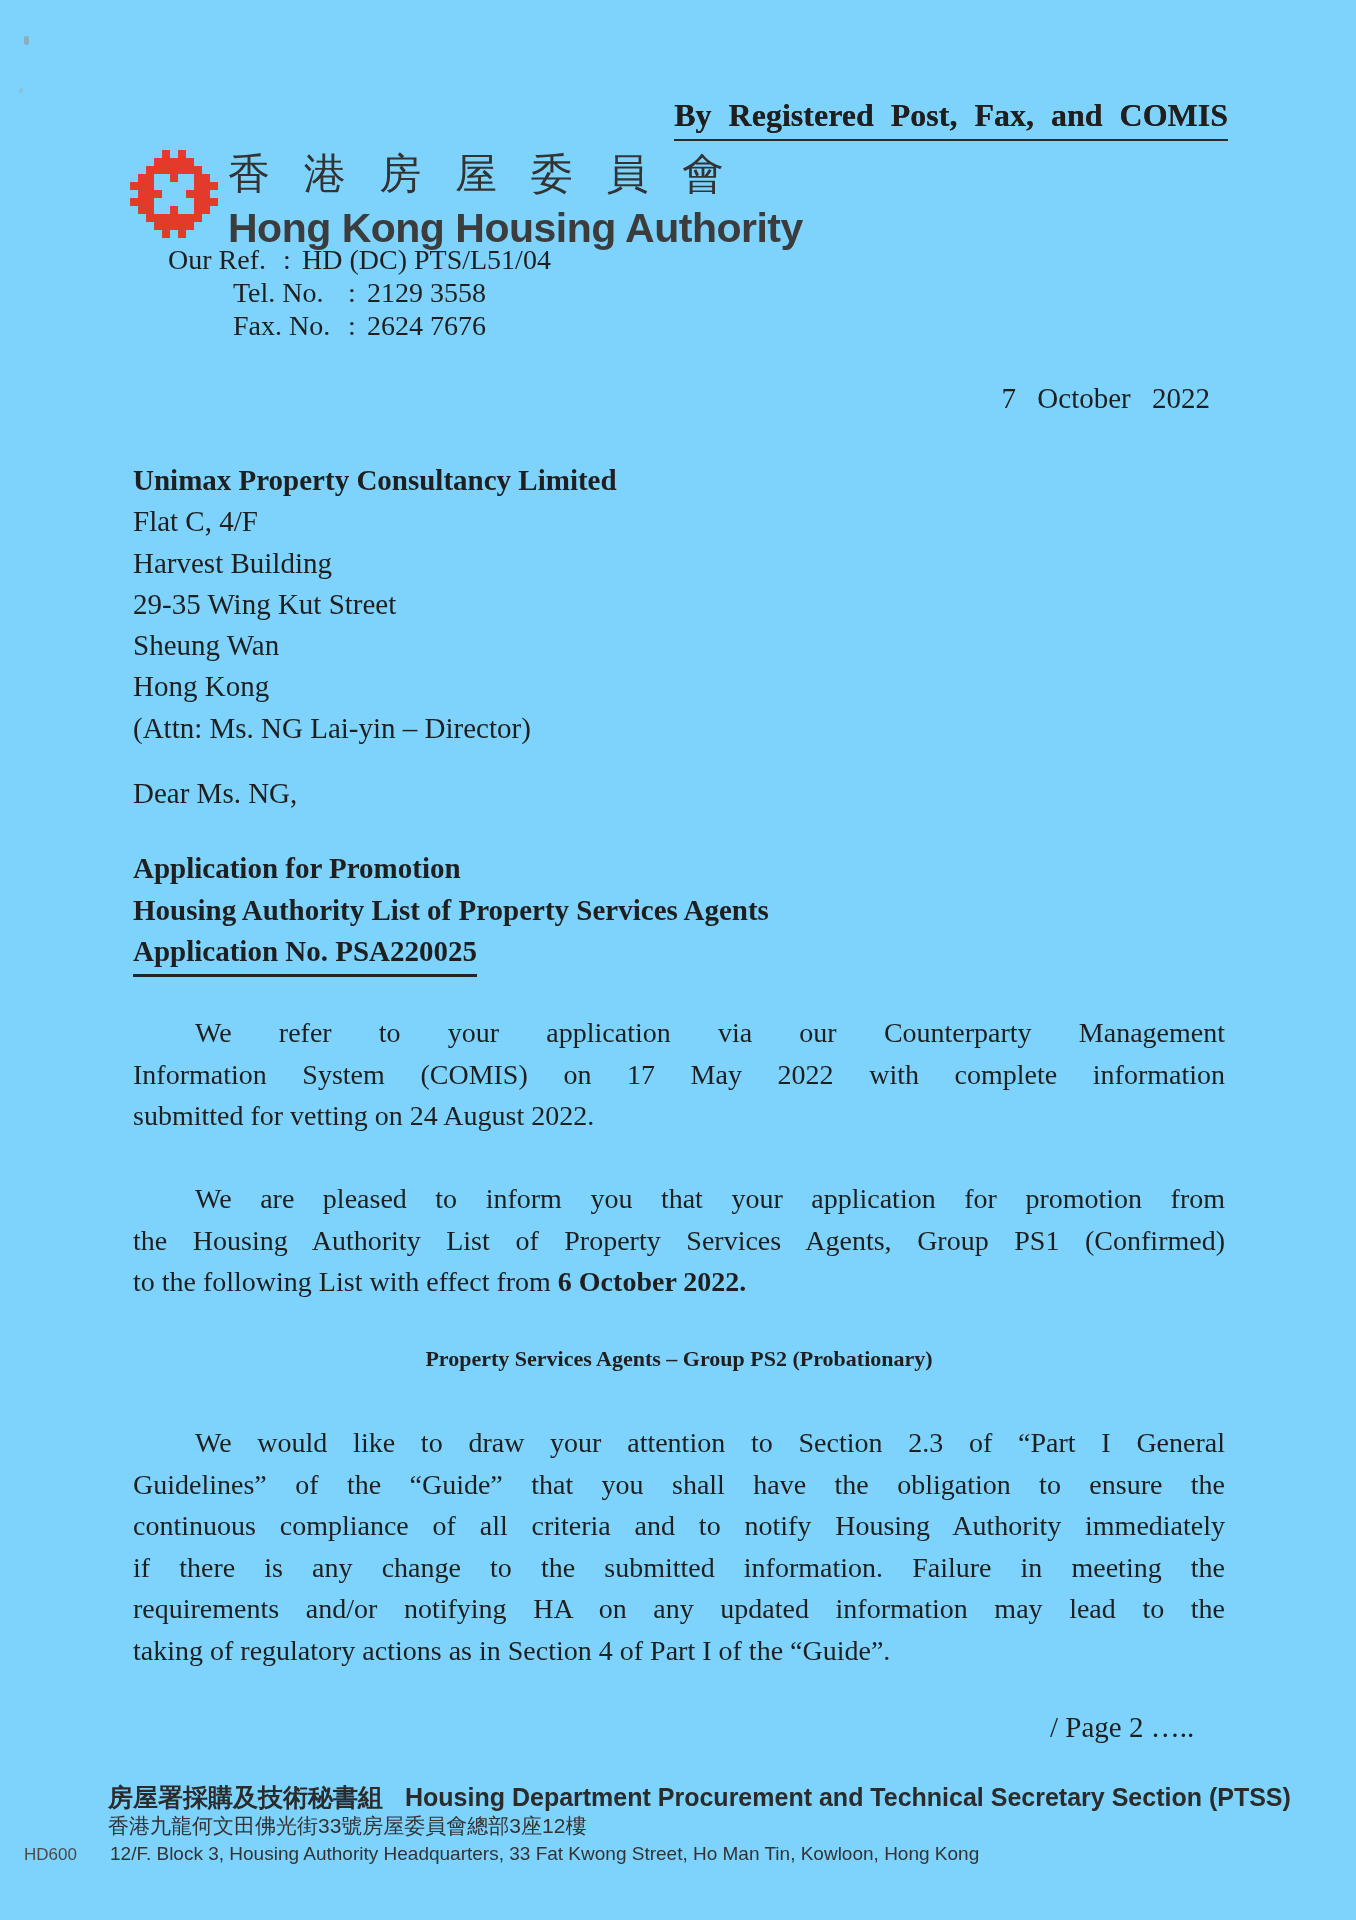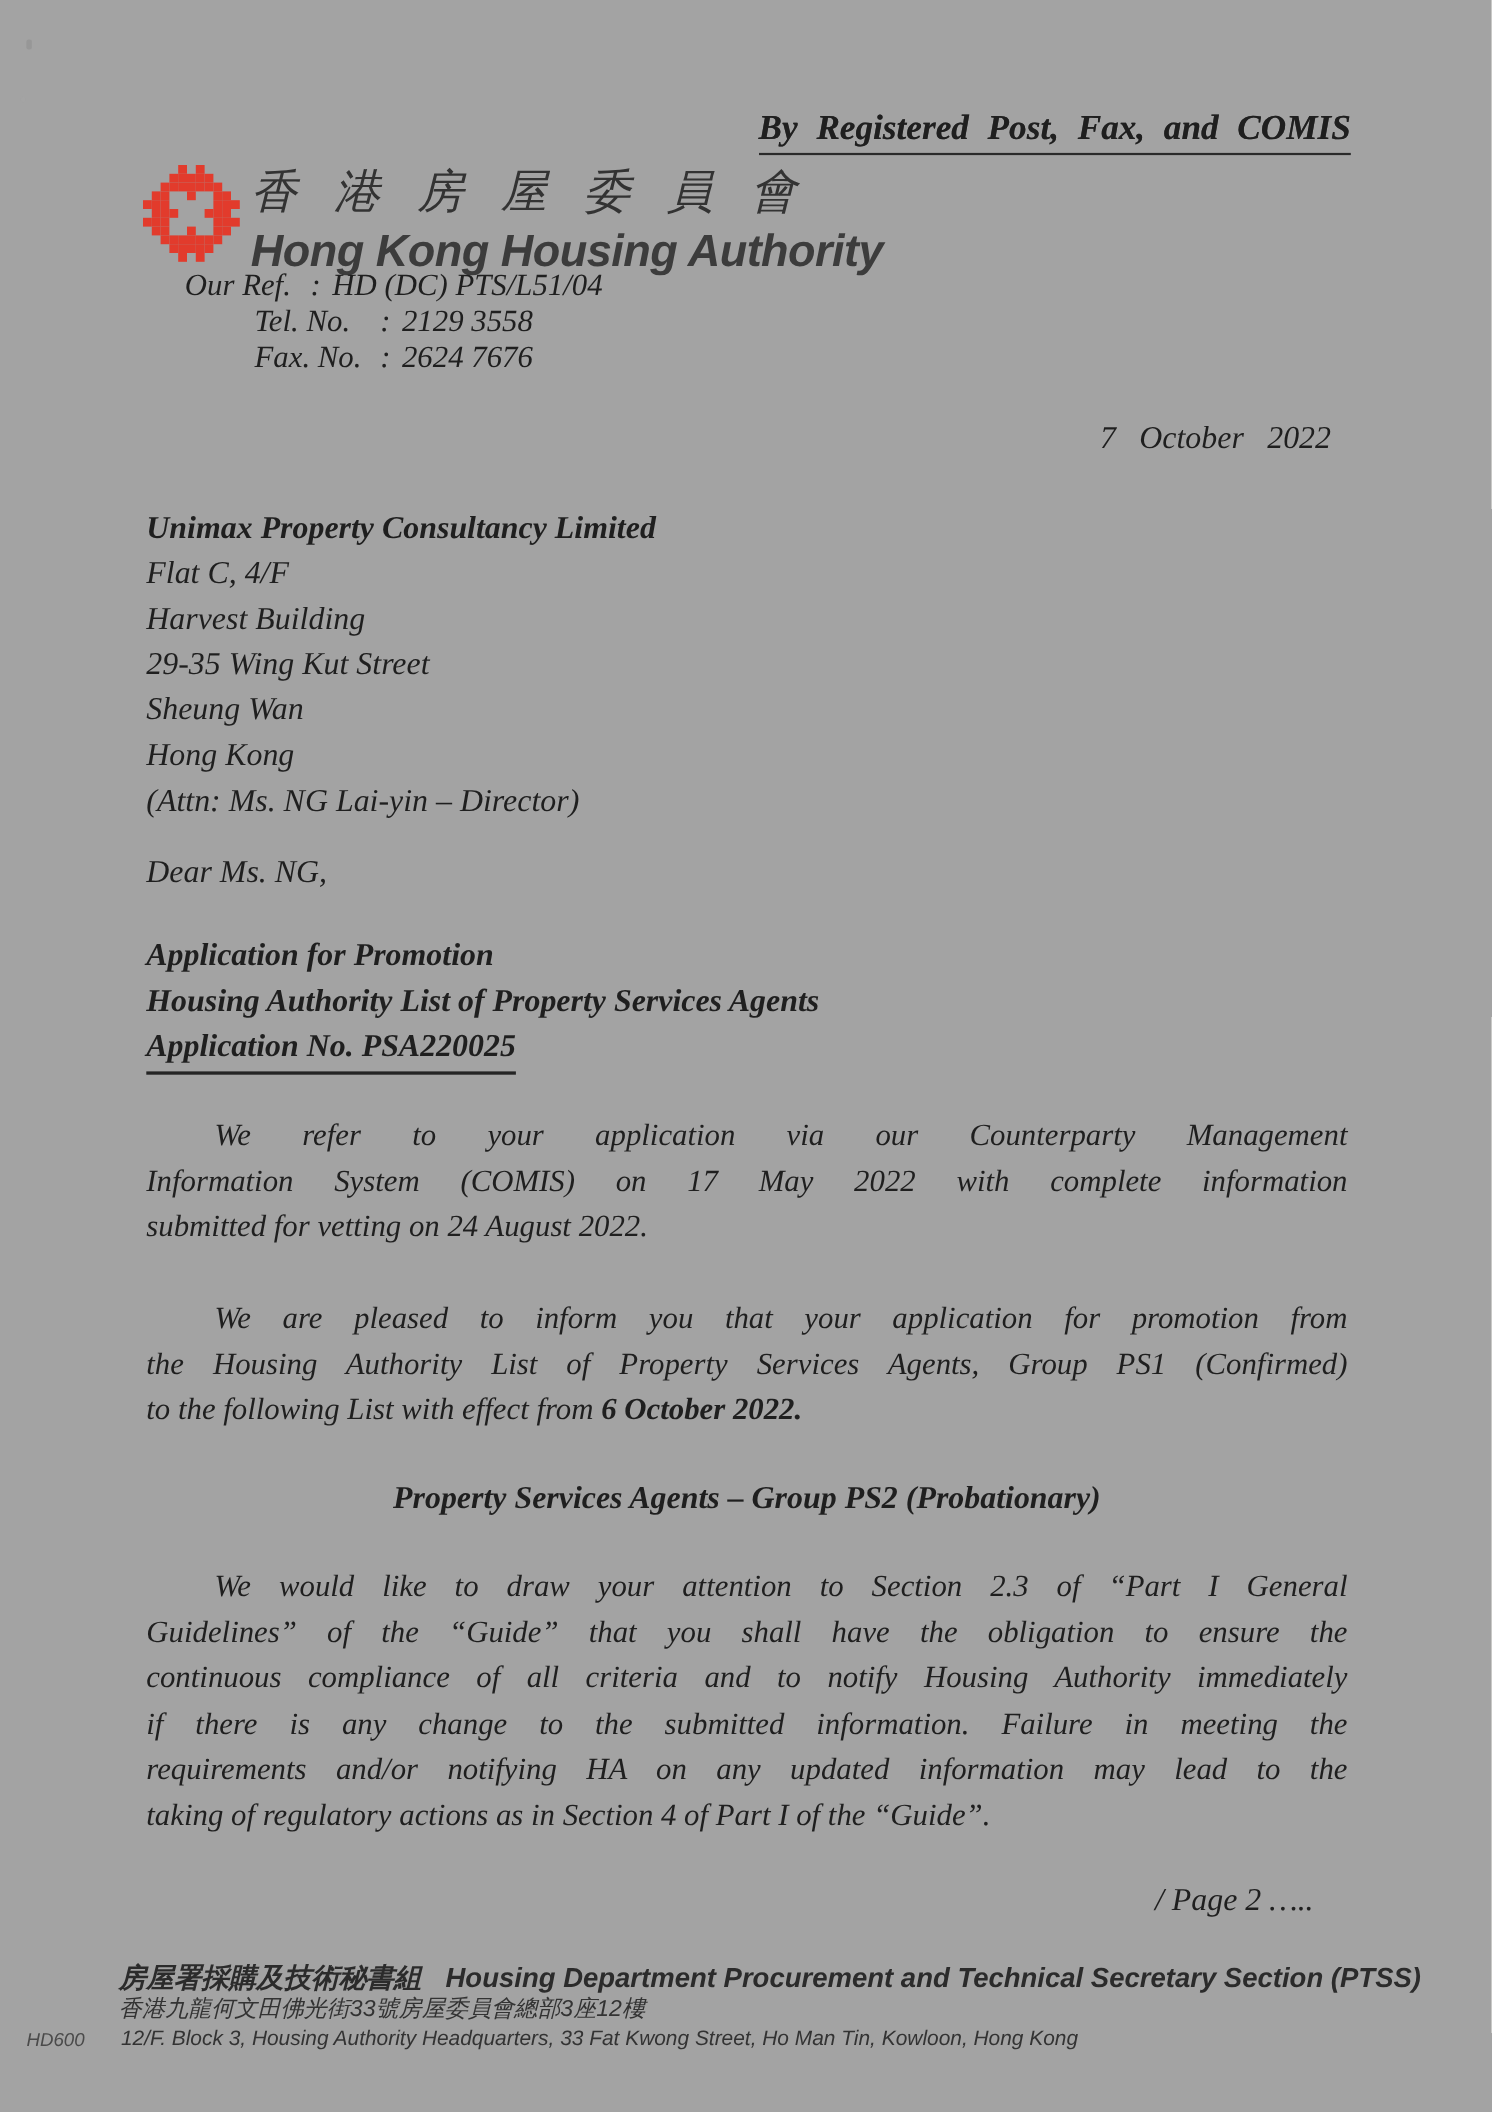--- a/index.html
+++ b/index.html
@@ -1,19 +1,19 @@
 <!DOCTYPE html>
 <html><head>
 <meta charset="utf-8">
 <style>
   html,body{margin:0;padding:0;background:#e9e9e7;}
   .page{
     position:relative;width:1356px;height:1920px;margin:0 auto;
-    background:#a3a3a3;overflow:hidden;
-    font-family:"Liberation Serif", serif;color:#1f1f1f;font-style:italic;
+    background:#7dd3fc;overflow:hidden;
+    font-family:"Liberation Serif", serif;color:#1f1f1f;
   }
   .abs{position:absolute;}
   .serif{font-family:"Liberation Serif", serif;}
   .sans{font-family:"Liberation Sans", sans-serif;}
 
   
   .notation{
     top:97px;right:128px;
     font-size:32px;font-weight:bold;word-spacing:9px;
     border-bottom:2px solid #2a2a2a;padding-bottom:5px;
@@ -56,21 +56,21 @@
   .subject{left:133px;top:848px;width:1092px;text-align:left;
     font-size:29px;font-weight:bold;line-height:41.5px;}
   .subject .u{border-bottom:3px solid #242424;padding-bottom:1px;display:inline-block;}
 
   .bodyblock{left:133px;width:1092px;font-size:28px;line-height:41.5px;}
   .p1{top:1012px;} .p2{top:1178px;} .p3{top:1422px;}
   .jl{text-align:justify;text-align-last:justify;}
   .ll{text-align:left;}
   .first{text-indent:62px;}
   .list-heading{left:133px;top:1346px;width:1092px;text-align:center;
-    font-size:29px;font-weight:bold;}
+    font-size:22px;font-weight:bold;}
 
   .page-marker{left:1050px;top:1711px;font-size:29px;}
 
   
   .f1{left:108px;top:1781px;font-size:25px;font-weight:bold;color:#2b2b2b;}
   .f1 .gap{display:inline-block;width:22px;}
   .f2{left:108px;top:1812px;font-size:21px;color:#333;}
   .f3{left:110px;top:1843px;font-size:19px;color:#333;}
   .hd-code{left:24px;top:1845px;font-size:17px;color:#4a4a4a;}
 

